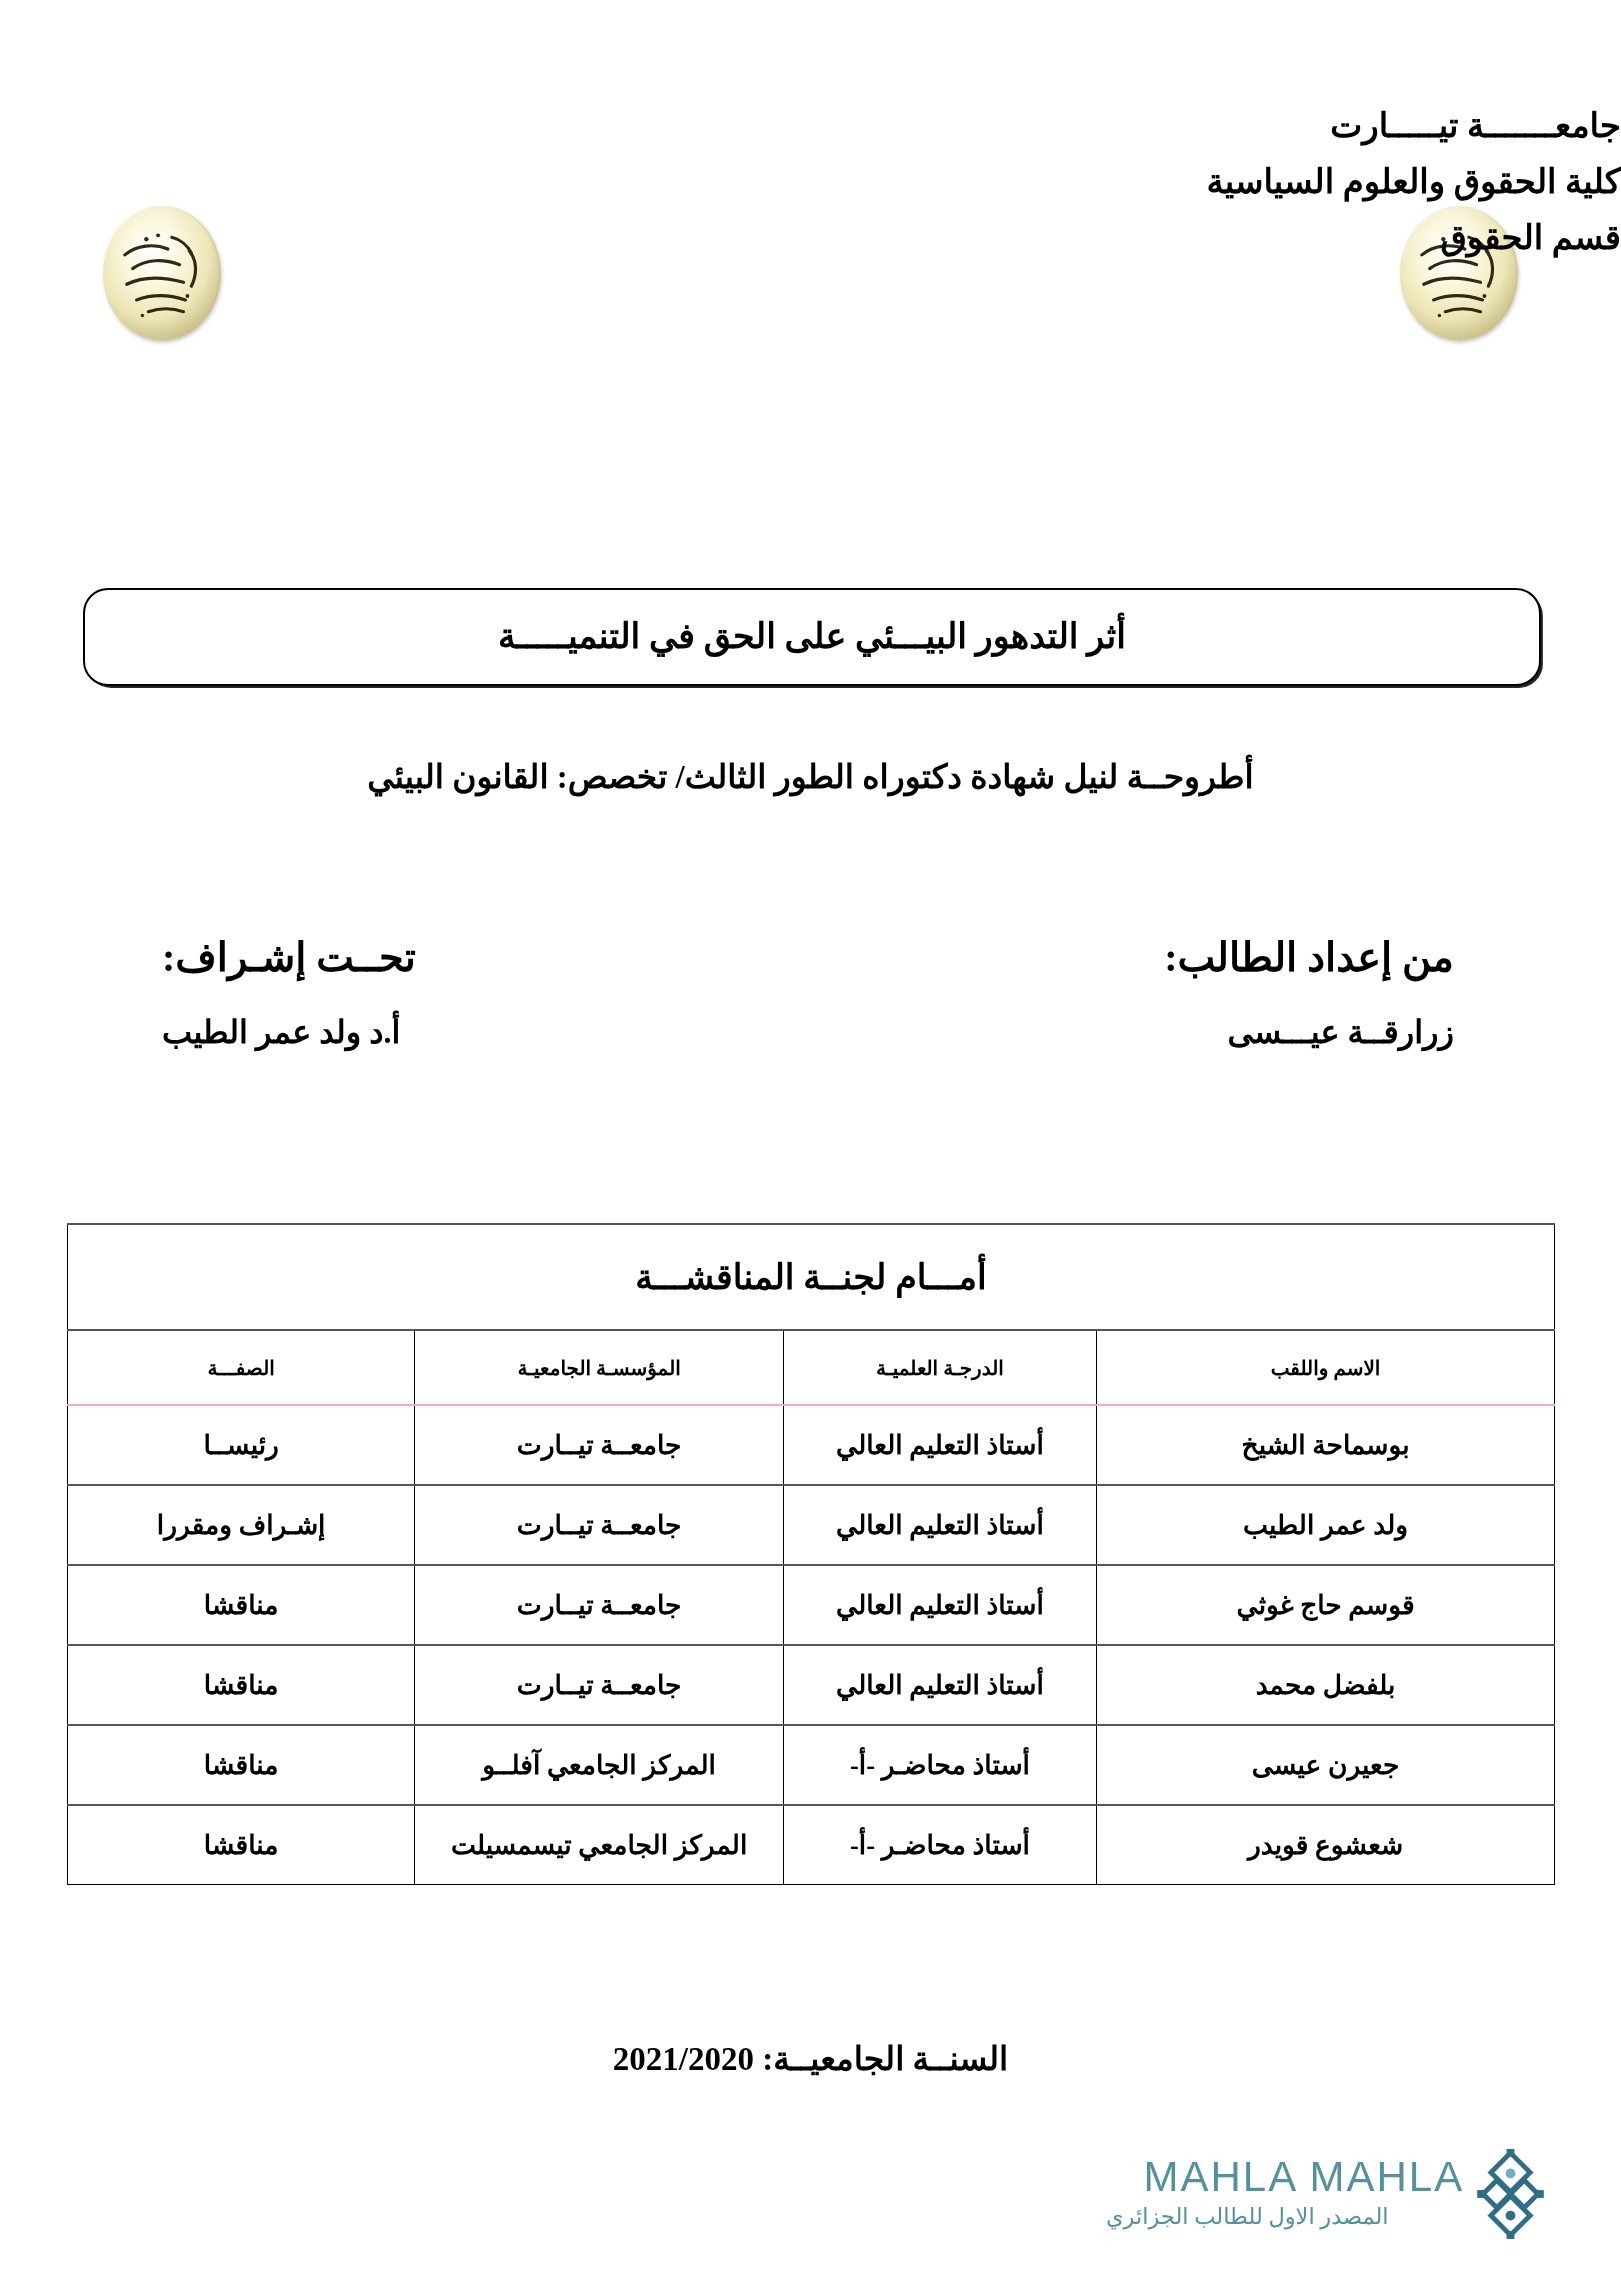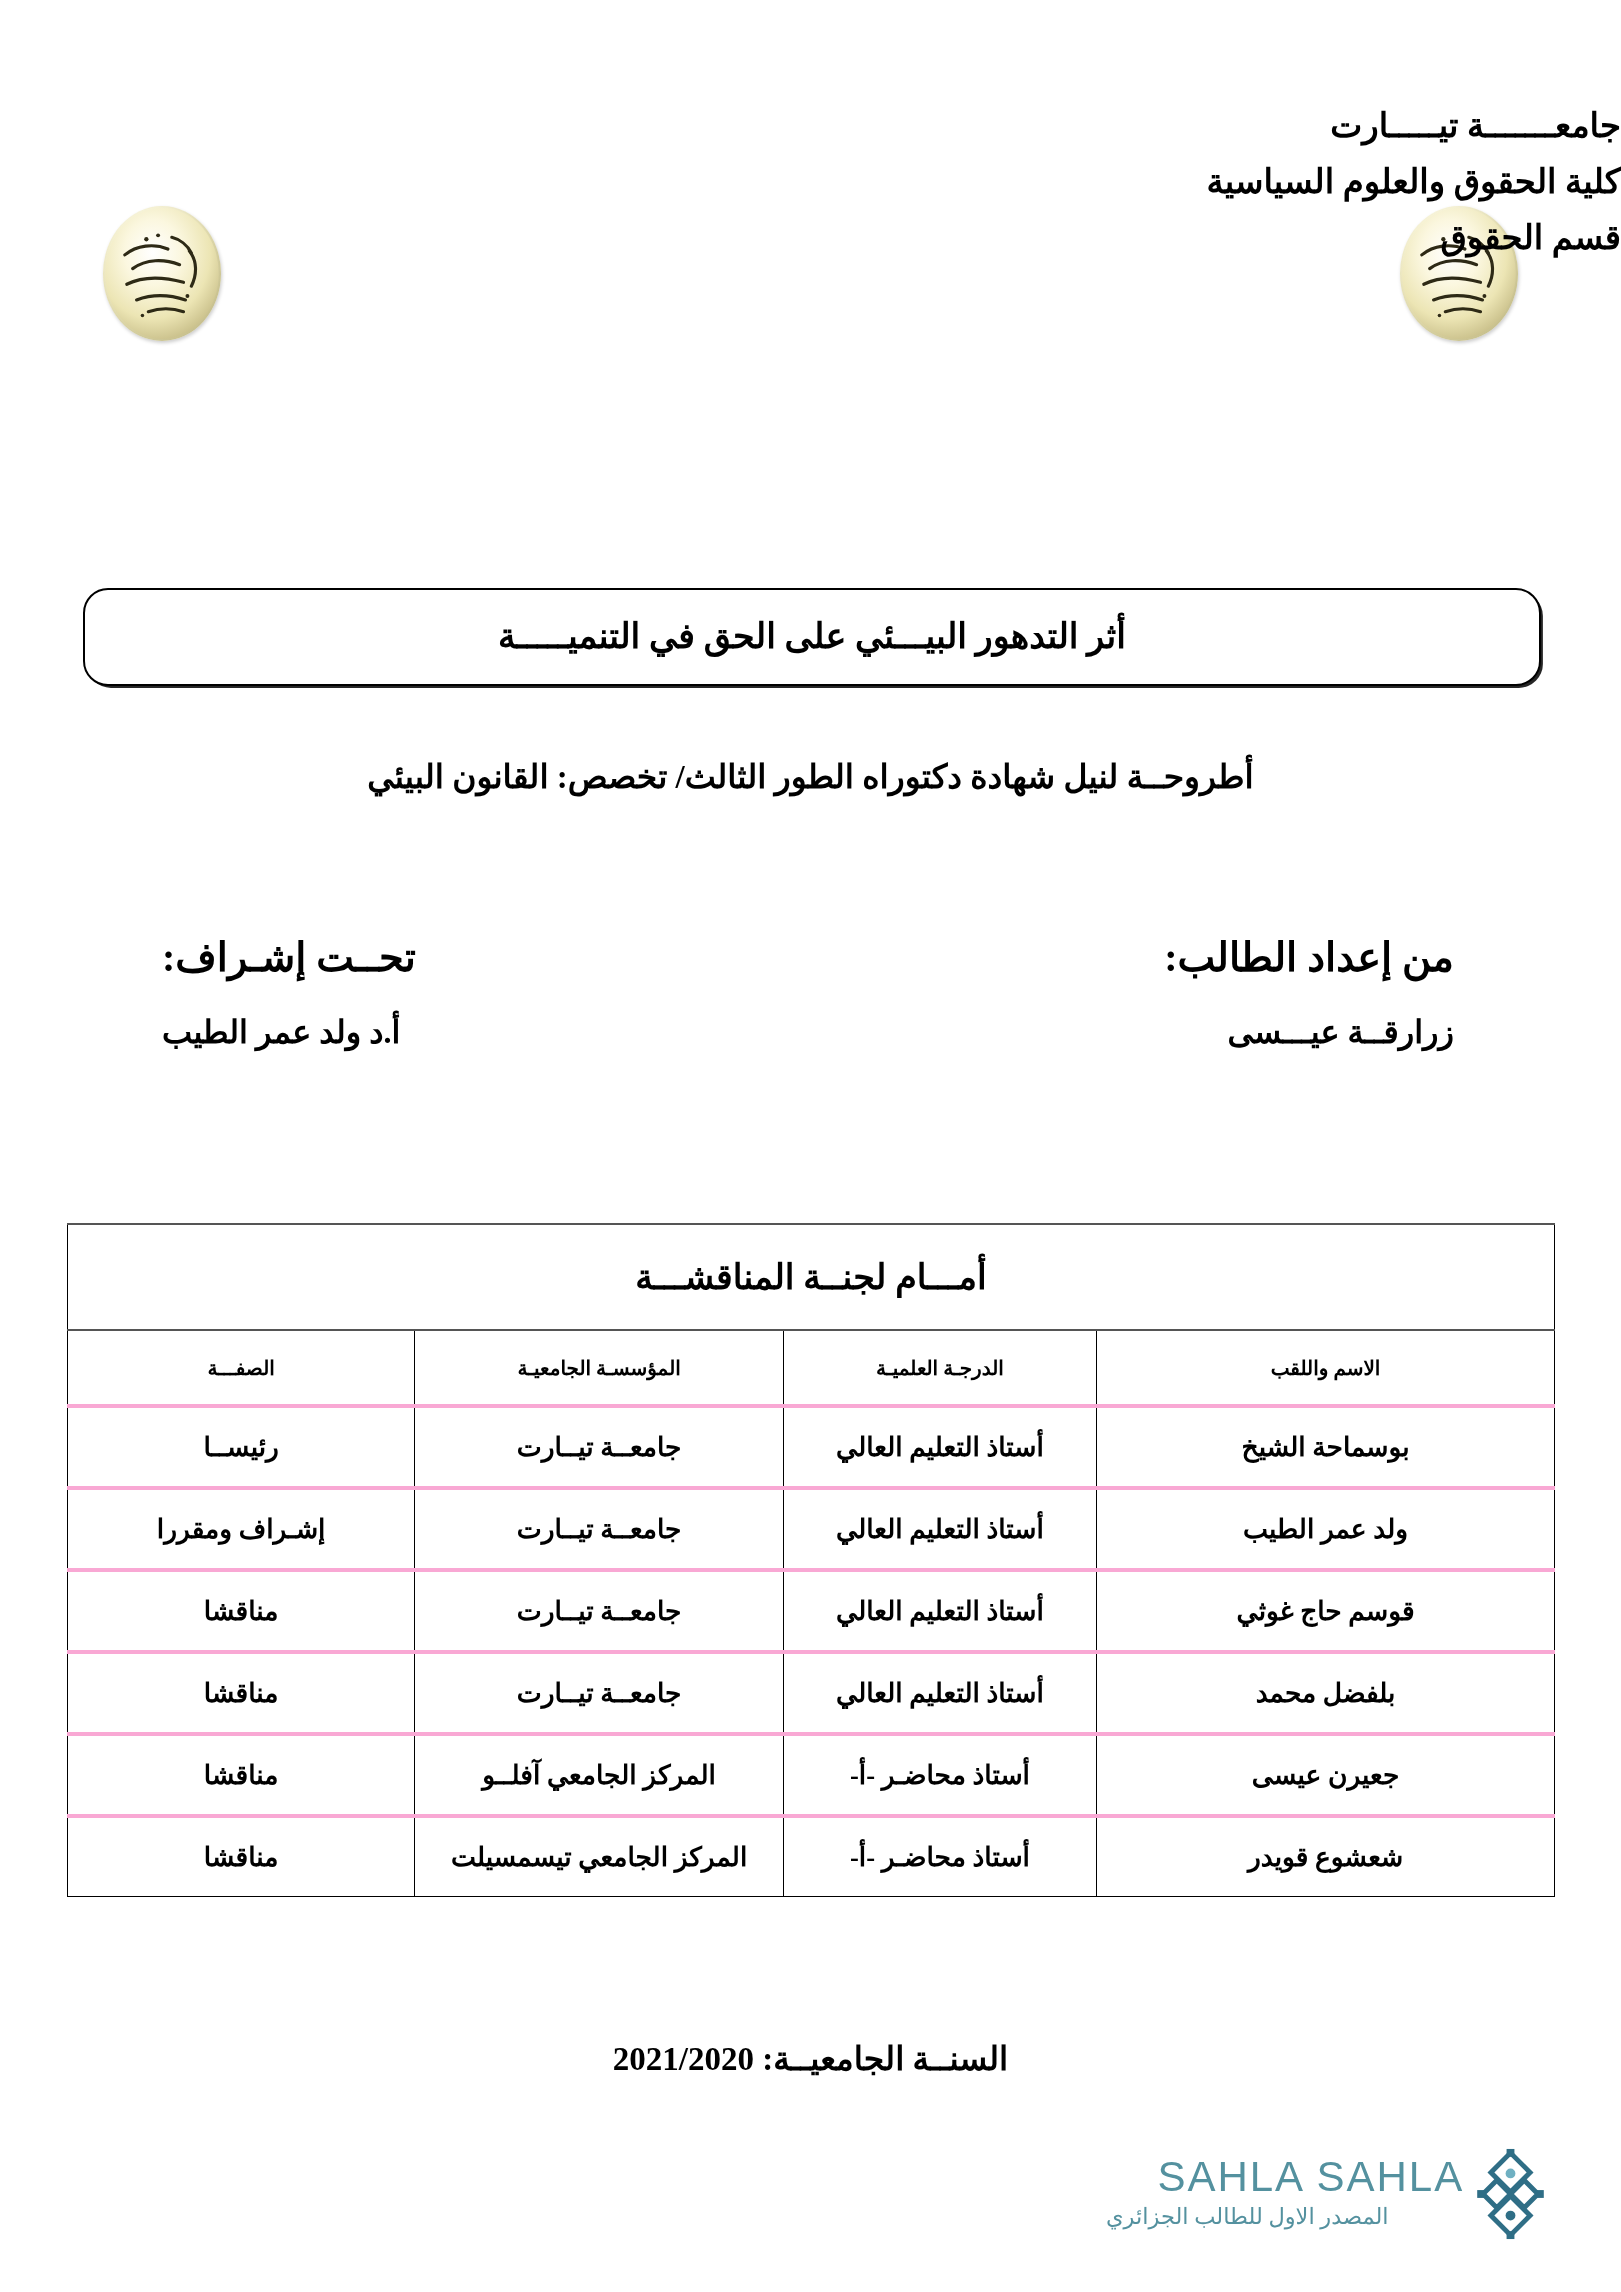--- a/index.html
+++ b/index.html
@@ -155,21 +155,21 @@
     border-top: 2.9px solid #555 !important;
   }
   .jury-head th {
     height: 73px;
     font-size: 20px;
   }
   .jury-body td {
     height: 78px;
     font-size: 26.5px;
   }
-  .jury-body tr td { border-top: 4px solid #f9a8d4; }
+  .jury-body tr td { border-top: 2px solid #f9a8d4; }
   .jury-body tr:nth-child(1) td,
   .jury-body tr:nth-child(2) td,
   .jury-body tr:nth-child(3) td,
   .jury-body tr:nth-child(4) td,
   .jury-body tr:nth-child(5) td { border-bottom: 2px solid #555; }
   .col-name  { width: 323px; }
   .col-grade { width: 221px; }
   .col-inst  { width: 260px; }
   .col-role  { width: 245px; }
 
@@ -364,21 +364,21 @@
         <td>المركز الجامعي تيسمسيلت</td>
         <td>مناقشا</td>
       </tr>
     </tbody>
   </table>
 
   <div class="year-line">السنــة الجامعيــة: 2021/2020</div>
 
   <div class="watermark">
     <div class="wm-text">
-      <div class="wm-title">SAHLA SAHLA</div>
+      <div class="wm-title">MAHLA MAHLA</div>
       <div class="wm-sub">المصدر الاول للطالب الجزائري</div>
     </div>
     <div class="wm-mark">
       <svg viewBox="0 0 74 96" xmlns="http://www.w3.org/2000/svg" aria-hidden="true">
         <g fill="none" stroke="#2f6e86" stroke-width="5" stroke-linejoin="miter">
           <path d="M37 6 L57 26 L37 46 L17 26 Z"></path>
           <path d="M37 50 L57 70 L37 90 L17 70 Z"></path>
           <path d="M9 48 L23 34 L37 48 L23 62 Z"></path>
           <path d="M37 48 L51 34 L65 48 L51 62 Z"></path>
         </g>

